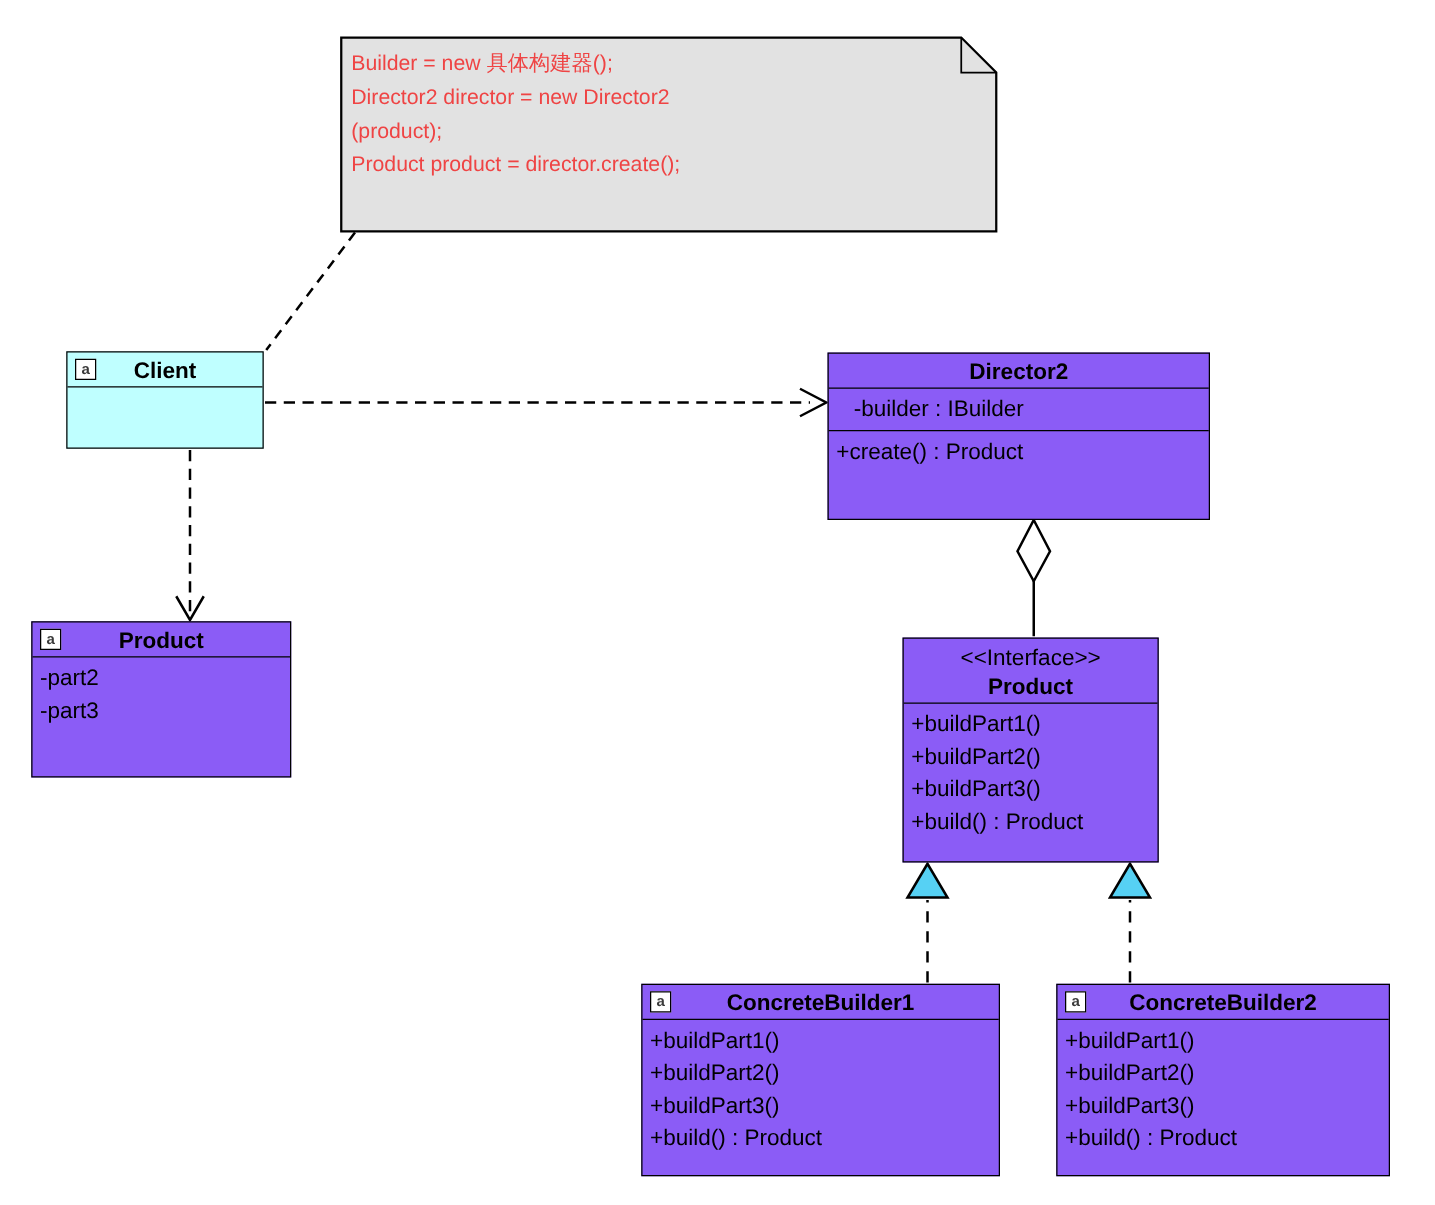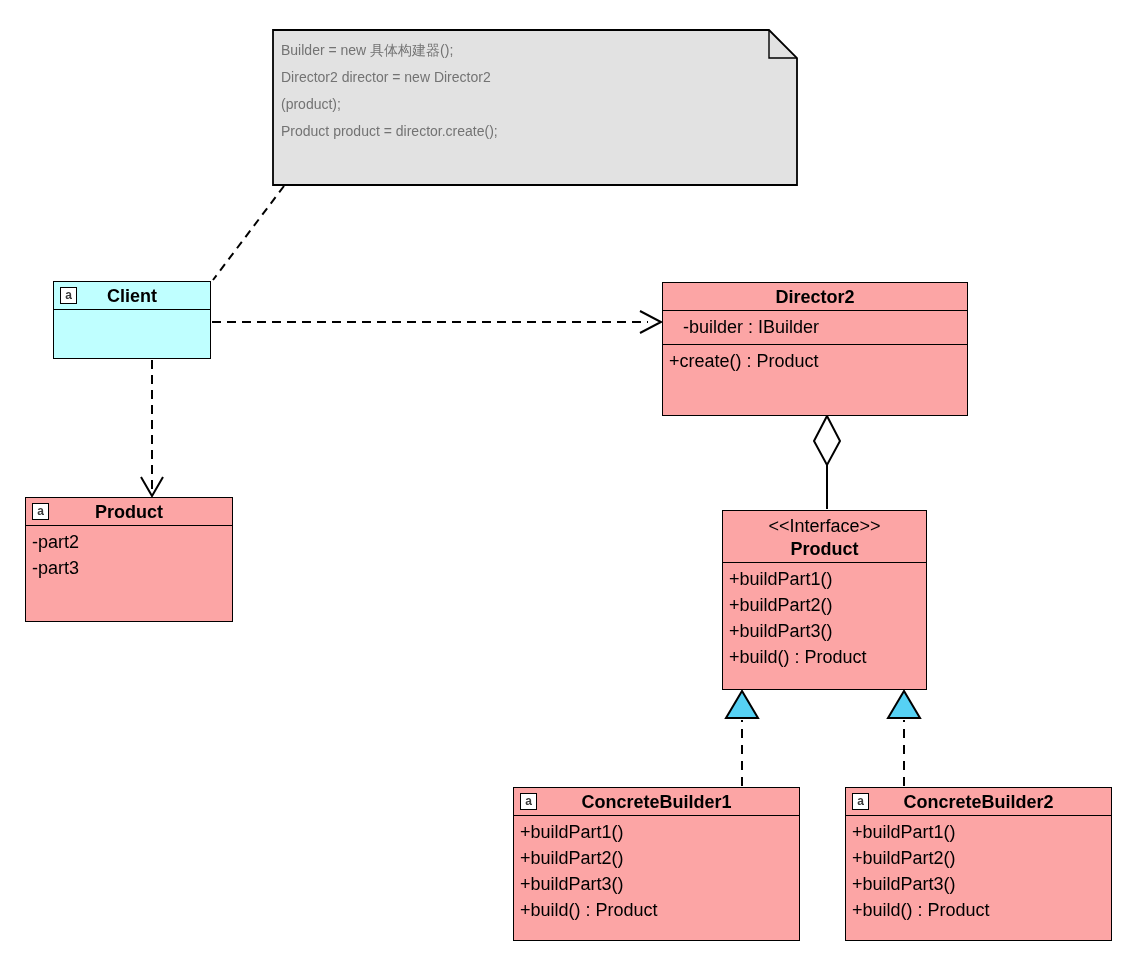--- a/index.html
+++ b/index.html
@@ -8,21 +8,21 @@
     width:1148px;height:964px;
     background:#ffffff;
     font-family:"Liberation Sans","DejaVu Sans",sans-serif;
     overflow:hidden;
   }
   svg.overlay{position:absolute;left:0;top:0;width:1148px;height:964px;}
 
   
   .uml-class{
     position:absolute;
-    background:#fca5a5;
+    background:#8b5cf6;
     border:1.6px solid #000;
     box-sizing:border-box;
     display:flex;flex-direction:column;
   }
   .uml-class.light{background:#BFFFFF;}
   .uml-header{
     position:relative;
     border-bottom:1.6px solid #000;
     text-align:center;
     font-weight:bold;
@@ -47,21 +47,21 @@
     padding:3px 0 2px 6px;
     font-size:18px;line-height:26px;
     flex:1 1 auto;
   }
   .compartment.bordered{border-bottom:1.6px solid #000;flex:0 0 auto;}
   .member{white-space:nowrap;}
 
   
   .note-text{
     position:absolute;left:281px;top:37px;width:505px;
-    font-size:14px;line-height:27px;color:#737373;
+    font-size:17px;line-height:27px;color:#ef4444;
   }
 </style>
 </head>
 <body>
 
 <div id="canvas">
 
   <svg class="overlay">
 
     <g>

